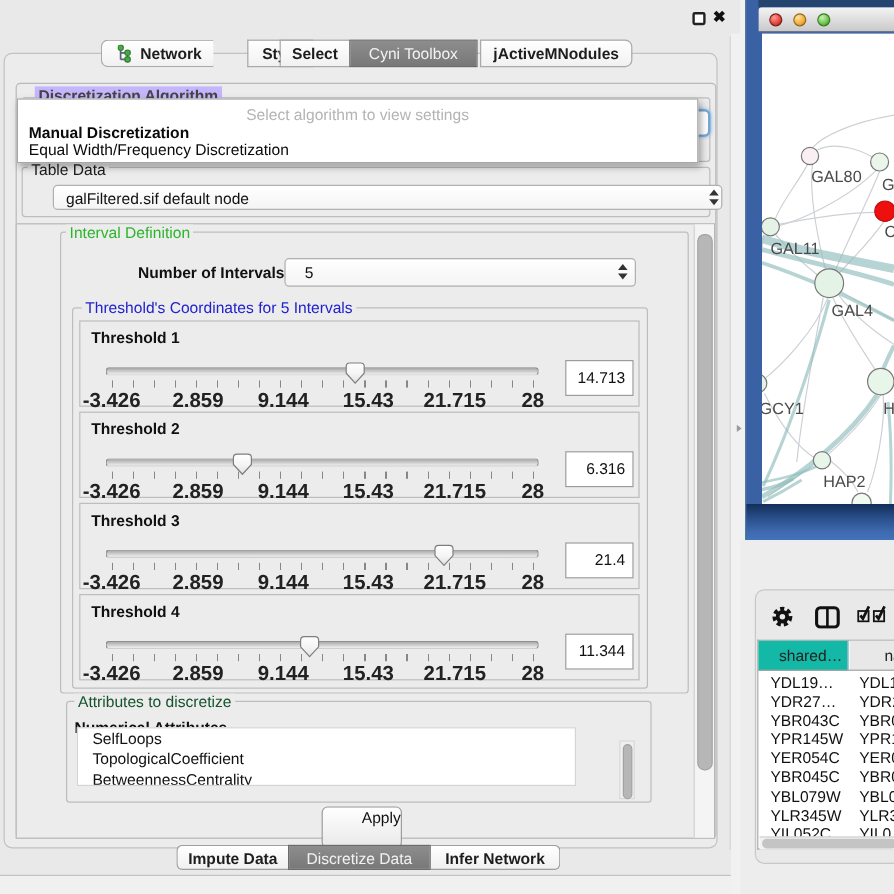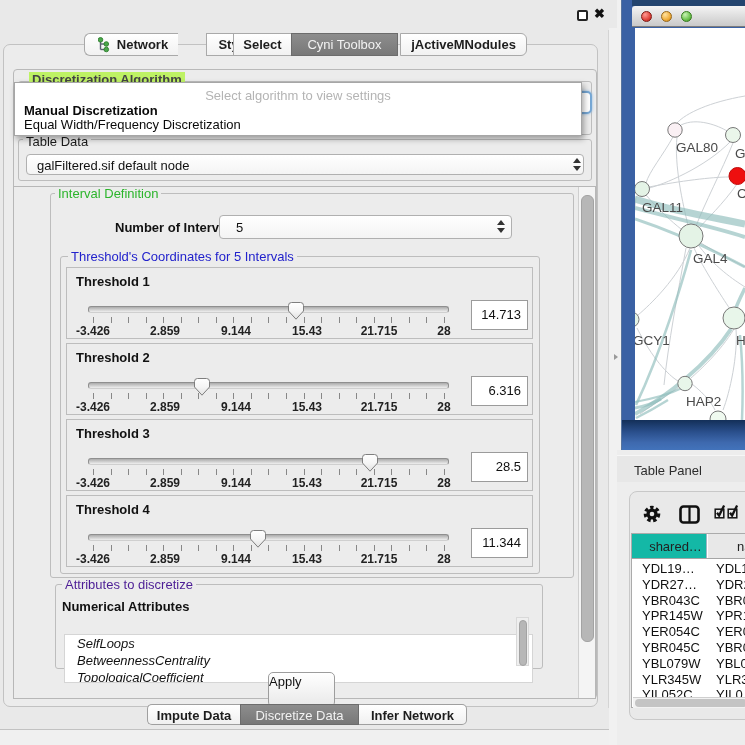--- a/index.html
+++ b/index.html
@@ -31,58 +31,58 @@
 .btab { position:absolute; top:0; height:21px; background:linear-gradient(#ffffff,#f0f0f0);
   border:1px solid #9f9f9f; text-align:center; line-height:21px; font-size:13px; font-weight:700; color:#1d1d1d;}
 .darktab { background:linear-gradient(#8d8d8d,#787878) !important; color:#f2f2f2 !important; border-color:#6c6c6c !important; font-weight:400 !important;}
 
 
 .grp { position:absolute; border:1px solid #bdbdbd; border-radius:3px; }
 .legend { position:absolute; font-size:13px; background:#ececec; padding:0 3px; line-height:13px; }
 
 
 .combo { position:absolute; background:linear-gradient(#ffffff,#f4f4f4); border:1px solid #b0b0b0;
-  border-radius:4px; font-size:13px; color:#111; }
+  border-radius:4px; font-size:13px; color:#111;margin-left:18px; }
 .combo .txt { position:absolute; left:10px; top:3px; }
 .spin { position:absolute; width:10px; }
 .spin .up { position:absolute; left:0; top:0; width:0; height:0;
   border-left:4px solid transparent; border-right:4px solid transparent; border-bottom:5px solid #333; }
 .spin .dn { position:absolute; left:0; top:8px; width:0; height:0;
   border-left:4px solid transparent; border-right:4px solid transparent; border-top:5px solid #333; }
 
 
 .thr { position:absolute; left:66px; width:467px; height:72px; border:1px solid #bdbdbd; background:#ececec; }
 .thr .lab { position:absolute; left:9px; top:6px; font-size:13px; font-weight:700; color:#111; }
 .thr .track { position:absolute; left:21px; top:38px; width:361px; height:7px;
   background:linear-gradient(#ababab,#efefef); border:1px solid #8f8f8f; border-bottom-color:#cfcfcf; border-radius:3px; }
 .thr .ticks { position:absolute; left:26px; top:49px; width:353px; height:6px;
   background:repeating-linear-gradient(90deg,#878787 0 1px,transparent 1px 17.55px); }
-.thr .tlab { position:absolute; top:56px; font-size:12px; font-weight:700; color:#222; transform:translateX(-50%); }
+.thr .tlab { position:absolute; top:56px; font-size:17px; font-weight:700; color:#222; transform:translateX(-50%); }
 .thr .thumb { position:absolute; top:33px; transform:translateX(-50%); }
 .thr .val { position:absolute; left:404px; top:32px; width:57px; height:30px; background:#fff;
   border:1px solid #9b9b9b; font-size:13px; color:#111; text-align:right; line-height:28px; padding-right:6px; }
 
 
-#attrlist { left:64px; top:634px; width:469px; height:49px; background:#fff; border:1px solid #d5d5d5;
-  overflow:hidden; font-size:13px; color:#111;font-style:italic; }
+#attrlist { left:64px; top:606px; width:416px; height:49px; background:#fff; border:1px solid #d5d5d5;
+  overflow:hidden; font-size:13px; color:#111; }
 #attrlist div { padding-left:12px; height:17px; line-height:17px; }
 
 
 .sbv { position:absolute; background:#b7b7b7; border:1px solid #a3a3a3; border-radius:6px; }
 
 
 #popup { left:14px; top:82px; width:568px; height:54px; background:#fff; border:1px solid #a6a6a6;
   box-shadow:2px 3px 6px rgba(0,0,0,0.35); font-size:13px; }
 #popup .hint { position:absolute; left:0; top:5px; width:100%; text-align:center; color:#b4b4b4; }
 #popup .r1 { position:absolute; left:9px; top:20px; font-weight:700; color:#0a0a0a; }
 #popup .r2 { position:absolute; left:9px; top:34px; color:#0a0a0a; }
 
 
 #applyBtn { left:268px; top:672px; width:67px; height:35px; background:linear-gradient(#ffffff,#e9e9e9);
-  border:1px solid #9d9d9d; border-radius:5px; text-align:left; line-height:17px; font-size:13px; color:#111; }
+  border:1px solid #9d9d9d; border-radius:5px; text-align:right; line-height:17px; font-size:13px; color:#111; }
 
 
 #netwin { left:621px; top:0; width:124px; height:450px; background:#3a61a4; border-left:1px solid #57749f;}
 #netwintop { left:632px; top:0; width:113px; height:6px; background:#24456f; }
 #netwinbot { left:622px; top:420px; width:123px; height:30px;
   background:linear-gradient(#132f58,#2a4f8c 40%,#3e69ae 75%,#4273bb 100%); }
 #nettitle { left:632px; top:6px; width:113px; height:21px;
   background:linear-gradient(#f4f4f4,#c9c9c9); border-bottom:1px solid #7c7c7c; border-top-left-radius:3px;}
 .tl { position:absolute; top:11px; width:11px; height:11px; border-radius:50%; }
 #canvas { left:635px; top:28px; width:110px; height:392px; background:#fff; }
@@ -136,21 +136,21 @@
       </svg>
       <span style="margin-left:22px">Network</span></div>
     <div class="ttab" style="left:178px; width:55px; border-right:none;margin-left:28px;">Style</div>
     <div class="ttab" style="left:233px; width:58px; border-right:none;">Select</div>
     <div class="ttab darktab" style="left:291px; width:107px;">Cyni Toolbox</div>
     <div class="ttab" style="left:400px; width:127px; border-radius:0 6px 6px 0;">jActiveMNodules</div>
   </div>
 
   <div class="abs" style="left:18px; top:81px; width:574px; height:54px; border:1px solid #bdbdbd; border-radius:3px;"></div>
   <div class="abs" style="left:560px; top:91px; width:32px; height:23px; border:2px solid #76a7d4; border-radius:5px; background:#fff; box-shadow:0 0 3px #88b5e0;"></div>
-  <div class="abs" style="left:29px; top:72px; font-size:13px; font-weight:700; color:#444; background:#bef264; padding:0 3px;text-align:right;">Discretization Algorithm</div>
+  <div class="abs" style="left:29px; top:72px; font-size:13px; font-weight:700; color:#444; background:#c4b5fd; padding:0 3px;text-align:right;">Discretization Algorithm</div>
 
   <div class="grp" style="left:18px; top:139px; width:574px; height:42px;"></div>
   <div class="legend" style="left:23px; top:135px; color:#1c1c1c;">Table Data</div>
   <div class="combo" style="left:26px; top:154px; width:558px; height:21px;">
     <div class="txt">galFiltered.sif default node</div>
     <div class="spin" style="left:546px; top:3px;">
         <div class="up"></div>
         <div class="dn"></div>
       </div>
   </div>
@@ -210,45 +210,45 @@
       <div class="ticks"></div>
     <div class="tlab" style="left:26px;">-3.426</div>
       <div class="tlab" style="left:98px;">2.859</div>
     <div class="tlab" style="left:169px;">9.144</div>
       <div class="tlab" style="left:240px;">15.43</div>
     <div class="tlab" style="left:312px;">21.715</div>
       <div class="tlab" style="left:377px;">28</div>
     <svg class="thumb" style="left:303px" width="18" height="20" viewBox="0 0 18 20">
         <path d="M1.5,4.5 Q1.5,1.5 4.5,1.5 L13.5,1.5 Q16.5,1.5 16.5,4.5 L16.5,10 L9,18.2 L1.5,10 Z" fill="url(#gthumb)" stroke="#7e7e7e"></path>
       </svg>
-    <div class="val">28.5</div>
+    <div class="val">21.4</div>
   </div>
   <div class="thr" style="top:495px;">
     <div class="lab">Threshold 4</div>
     <div class="track"></div>
       <div class="ticks"></div>
     <div class="tlab" style="left:26px;">-3.426</div>
       <div class="tlab" style="left:98px;">2.859</div>
     <div class="tlab" style="left:169px;">9.144</div>
       <div class="tlab" style="left:240px;">15.43</div>
     <div class="tlab" style="left:312px;">21.715</div>
       <div class="tlab" style="left:377px;">28</div>
     <svg class="thumb" style="left:191px" width="18" height="20" viewBox="0 0 18 20">
         <path d="M1.5,4.5 Q1.5,1.5 4.5,1.5 L13.5,1.5 Q16.5,1.5 16.5,4.5 L16.5,10 L9,18.2 L1.5,10 Z" fill="url(#gthumb)" stroke="#7e7e7e"></path>
       </svg>
     <div class="val">11.344</div>
   </div>
 
   <div class="grp" style="left:55px; top:584px; width:488px; height:85px;"></div>
-  <div class="legend" style="left:62px; top:578px; color:#4c1d95;">Attributes to discretize</div>
+  <div class="legend" style="left:62px; top:578px; color:#14532d;">Attributes to discretize</div>
   <div class="abs" style="left:62px; top:599px; font-size:13px; font-weight:700; color:#111;">Numerical Attributes</div>
   <div id="attrlist" class="abs">
     <div>SelfLoops</div>
+    <div>TopologicalCoefficient</div>
     <div>BetweennessCentrality</div>
-    <div>TopologicalCoefficient</div>
   </div>
   <div class="abs" style="left:516px; top:617px; width:13px; height:49px; background:#efefef; border:1px solid #d9d9d9;"></div>
   <div class="sbv" style="left:519px; top:620px; width:8px; height:46px; border-radius:4px;"></div>
 
   <div id="applyBtn" class="abs">Apply</div>
 
   <div class="abs" style="top:704px; left:0; width:617px; height:22px;">
     <div class="btab" style="left:147px; width:93px; border-radius:5px 0 0 5px; border-right:none;">Impute Data</div>
     <div class="btab darktab" style="left:240px; width:119px;">Discretize Data</div>
     <div class="btab" style="left:359px; width:108px; border-left:none; border-radius:0 5px 5px 0;">Infer Network</div>
@@ -321,23 +321,20 @@
         <text x="642" y="211.5">GAL11</text>
         <text x="693" y="263">GAL4</text>
         <text x="633" y="345">GCY1</text>
         <text x="736" y="345">HIS4</text>
         <text x="686" y="406">HAP2</text>
       </g>
     </svg>
   </div>
 
   <div id="rbot" class="abs"></div>
-  <div id="tpbar" class="abs">
-      <div class="t">Table Panel</div>
-    </div>
   <div id="tpanel" class="abs"></div>
 
   <svg class="abs" style="left:643px; top:505px;" width="18" height="18" viewBox="0 0 18 18">
     <circle cx="9" cy="9" r="5.6" fill="#111"></circle>
     <circle cx="9" cy="9" r="6.7" fill="none" stroke="#111" stroke-width="3.2" stroke-dasharray="3.4 2.5"></circle>
     <circle cx="9" cy="9" r="2.3" fill="#e9e9e9"></circle>
   </svg>
   <svg class="abs" style="left:679px; top:505px;" width="21" height="19" viewBox="0 0 21 19">
     <rect x="1.5" y="1.5" width="18" height="16" rx="3" fill="none" stroke="#111" stroke-width="2.6"></rect>
     <line x1="10.5" y1="2" x2="10.5" y2="17" stroke="#111" stroke-width="2.2"></line>

